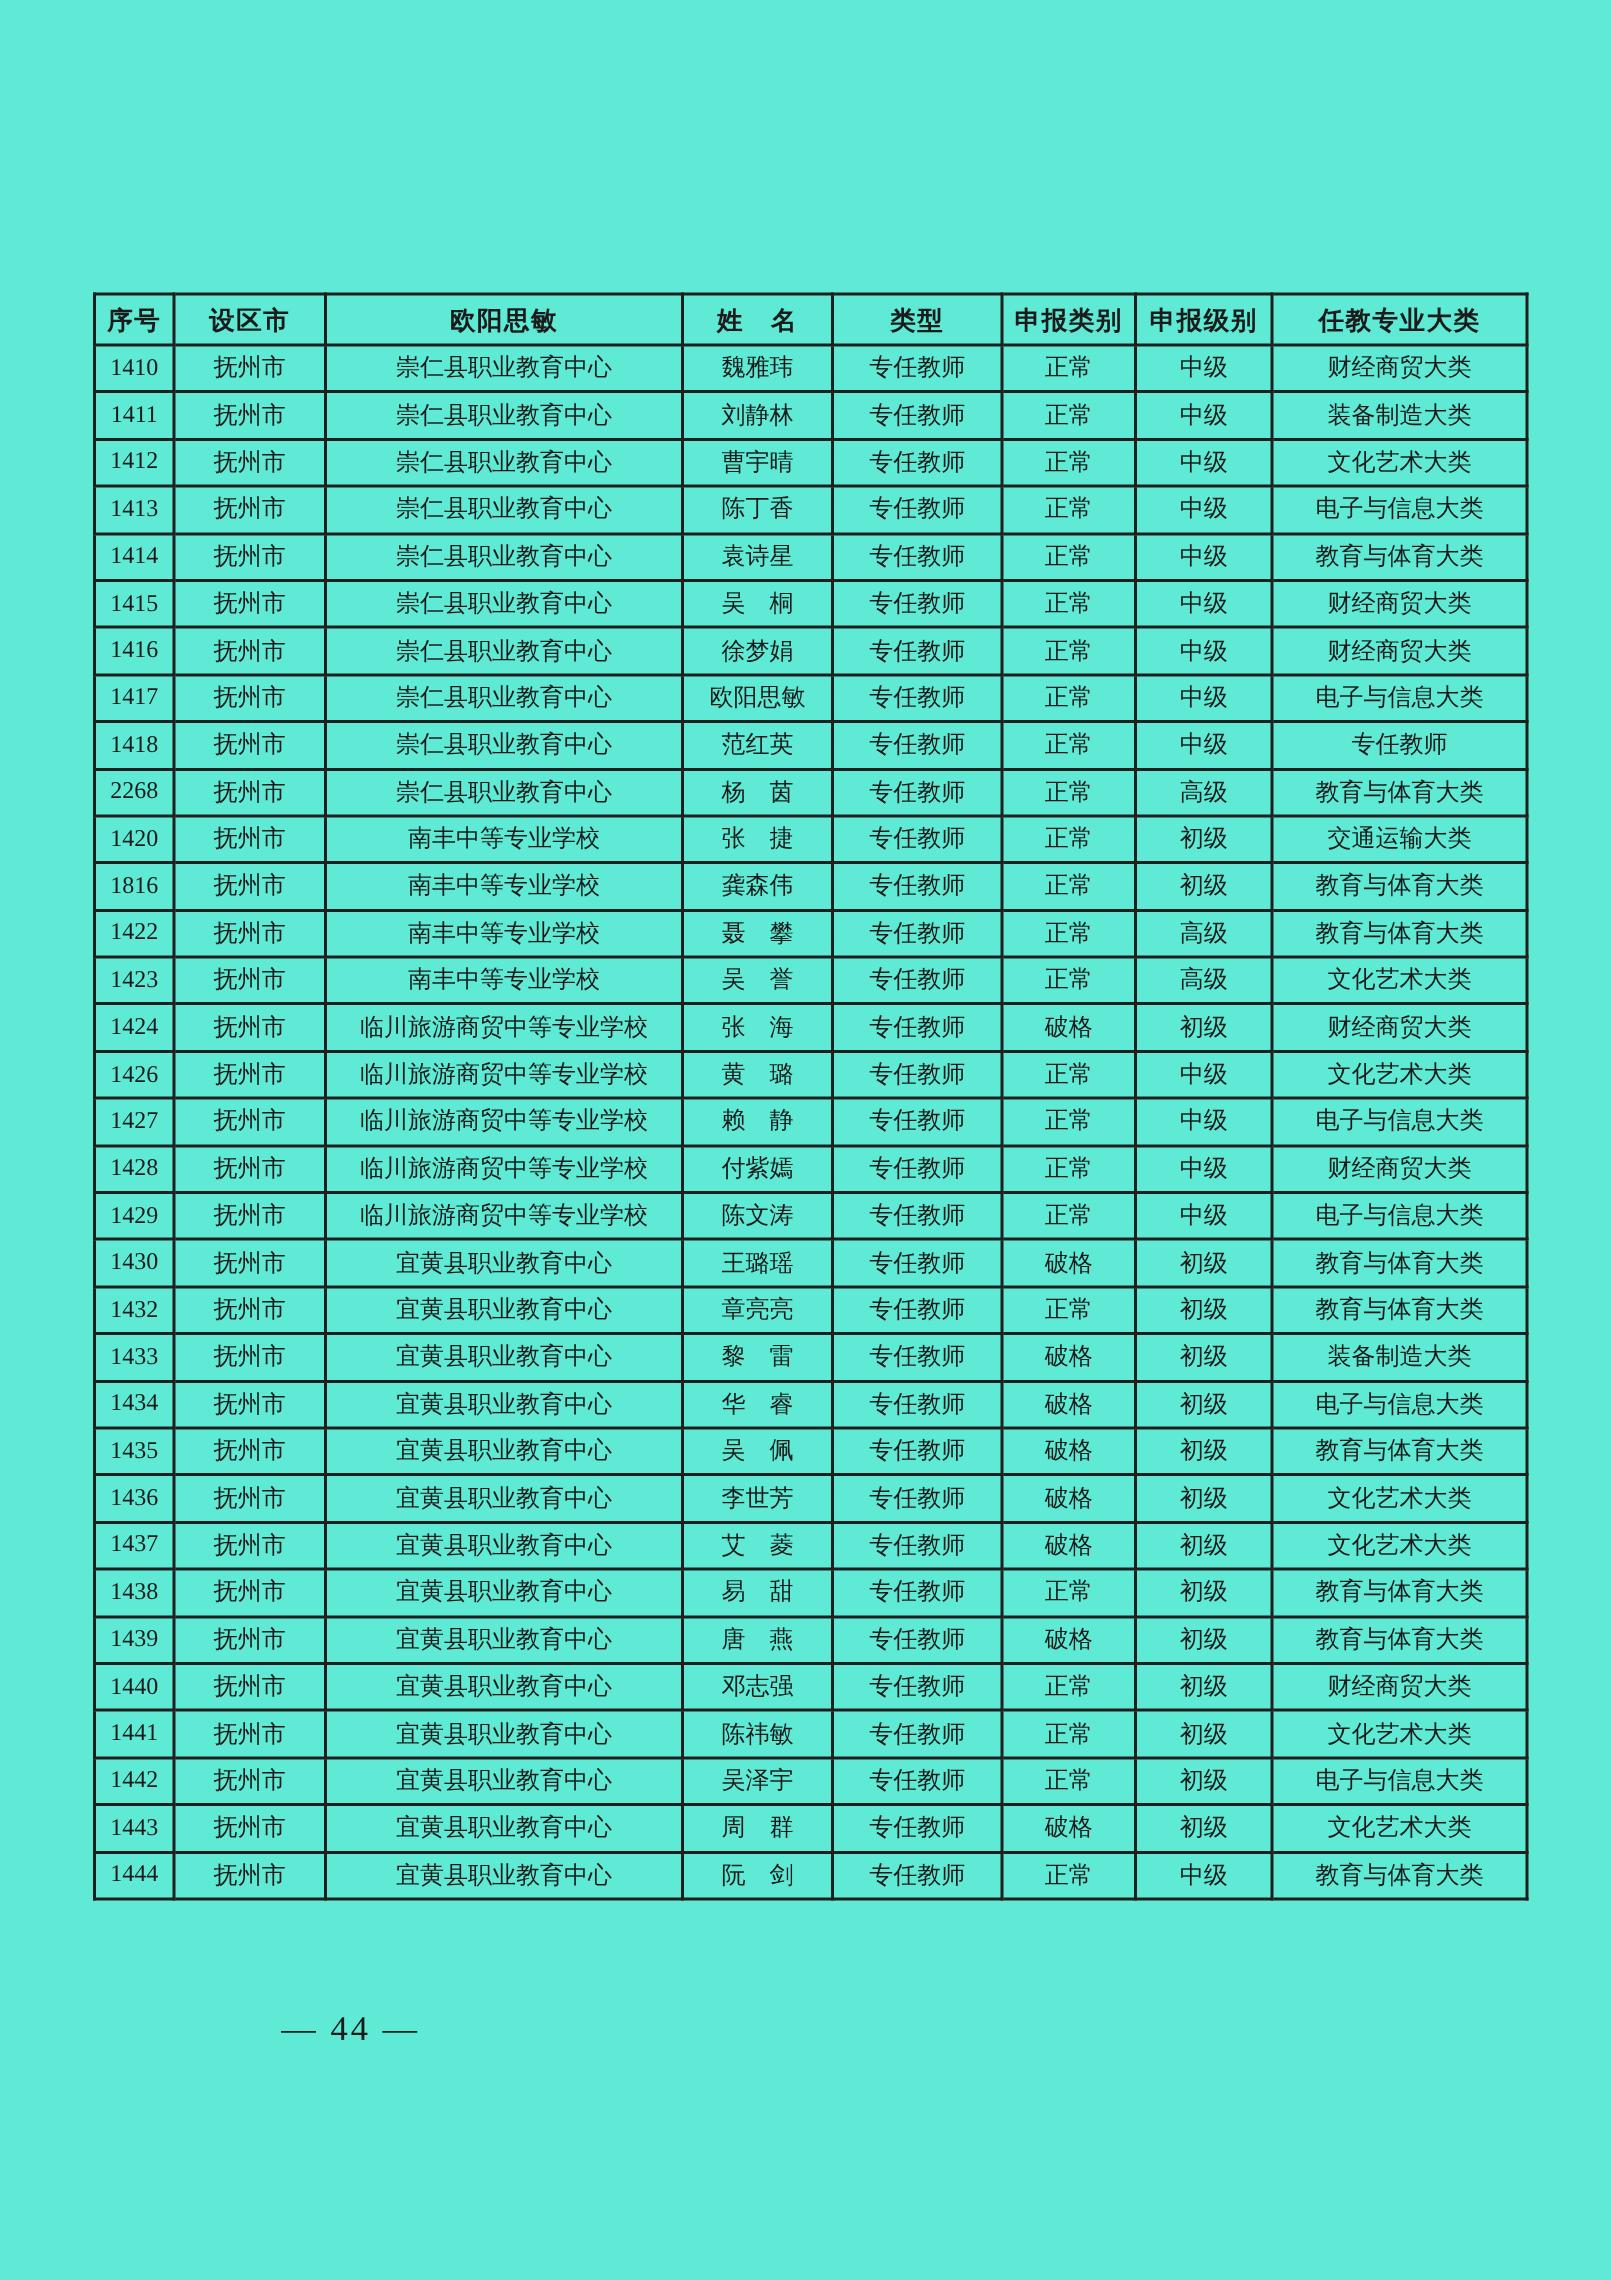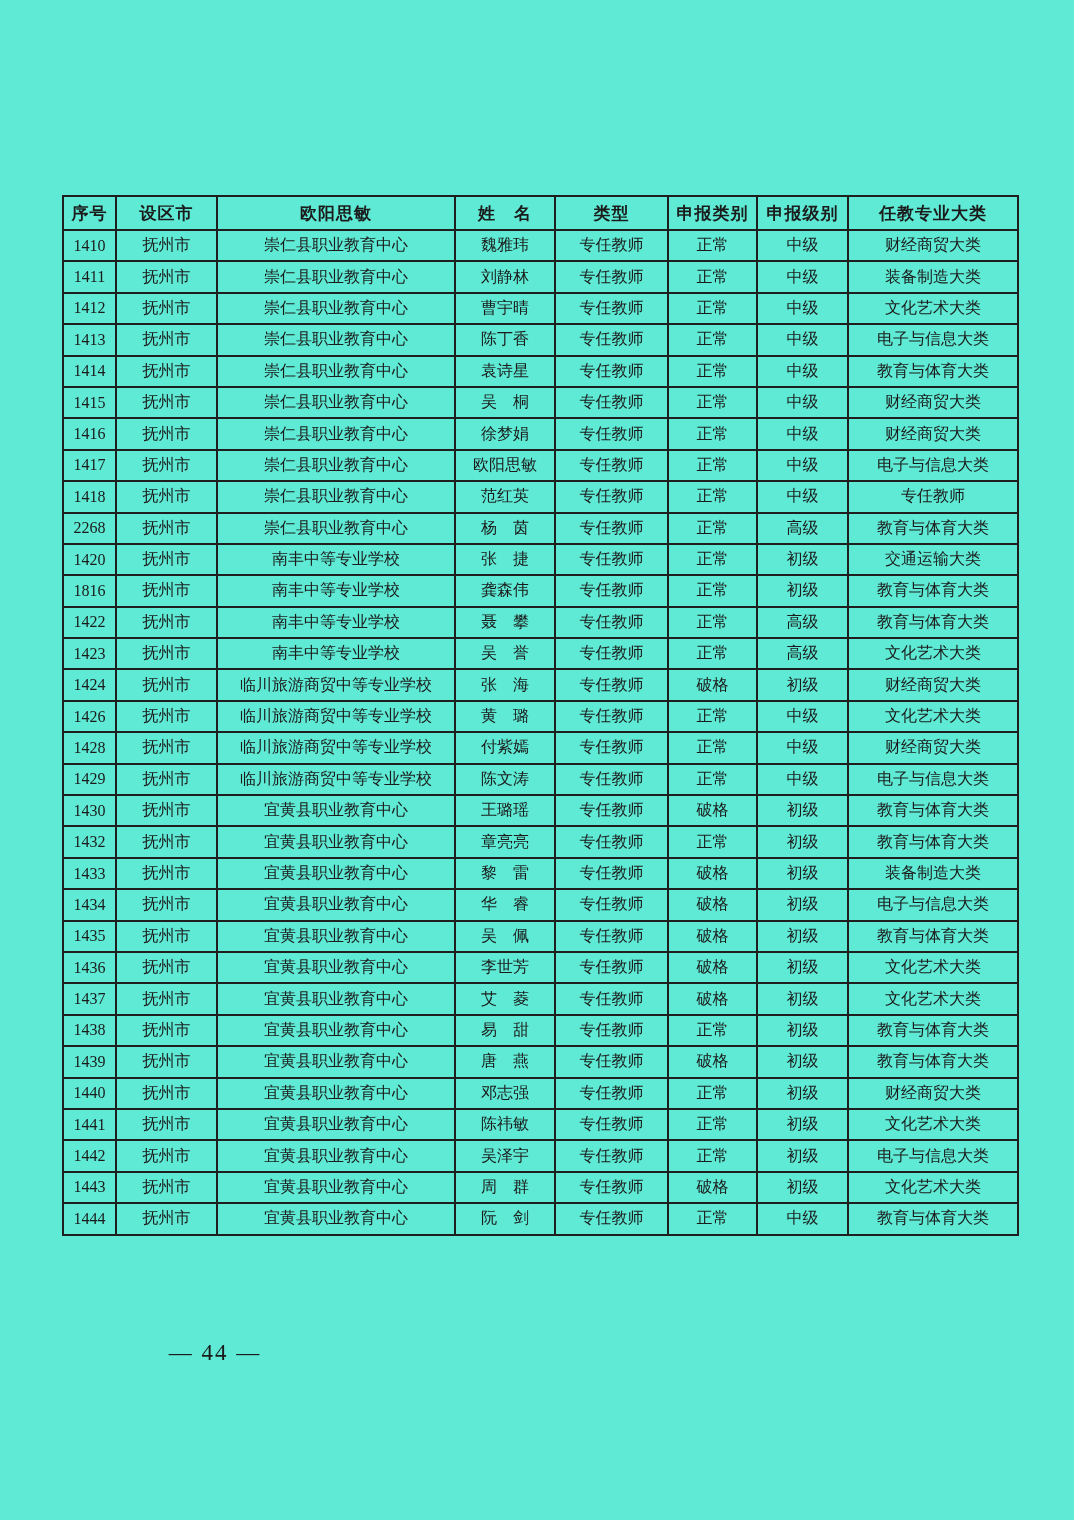--- a/index.html
+++ b/index.html
@@ -49,21 +49,21 @@
   table.doc-table tbody tr { height: 31.4px; }
   table.doc-table td {
     font-size: 16px;
     font-weight: normal;
   }
   .page-footer {
     position: absolute;
     left: 150px;
     top: 1340px;
     width: 130px;
-    text-align: center;
+    text-align: right;
     font-size: 23px;
     color: #1b1b1b;
     letter-spacing: 2px;
   }
 </style>
 </head>
 <body>
 
 <div class="page">
 
@@ -245,20 +245,30 @@
           <td>1426</td>
           <td>抚州市</td>
           <td>临川旅游商贸中等专业学校</td>
           <td>黄　璐</td>
           <td>专任教师</td>
           <td>正常</td>
           <td>中级</td>
           <td>文化艺术大类</td>
         </tr>
         <tr>
+          <td>1427</td>
+          <td>抚州市</td>
+          <td>临川旅游商贸中等专业学校</td>
+          <td>赖　静</td>
+          <td>专任教师</td>
+          <td>正常</td>
+          <td>中级</td>
+          <td>电子与信息大类</td>
+        </tr>
+        <tr>
           <td>1428</td>
           <td>抚州市</td>
           <td>临川旅游商贸中等专业学校</td>
           <td>付紫嫣</td>
           <td>专任教师</td>
           <td>正常</td>
           <td>中级</td>
           <td>财经商贸大类</td>
         </tr>
         <tr>

